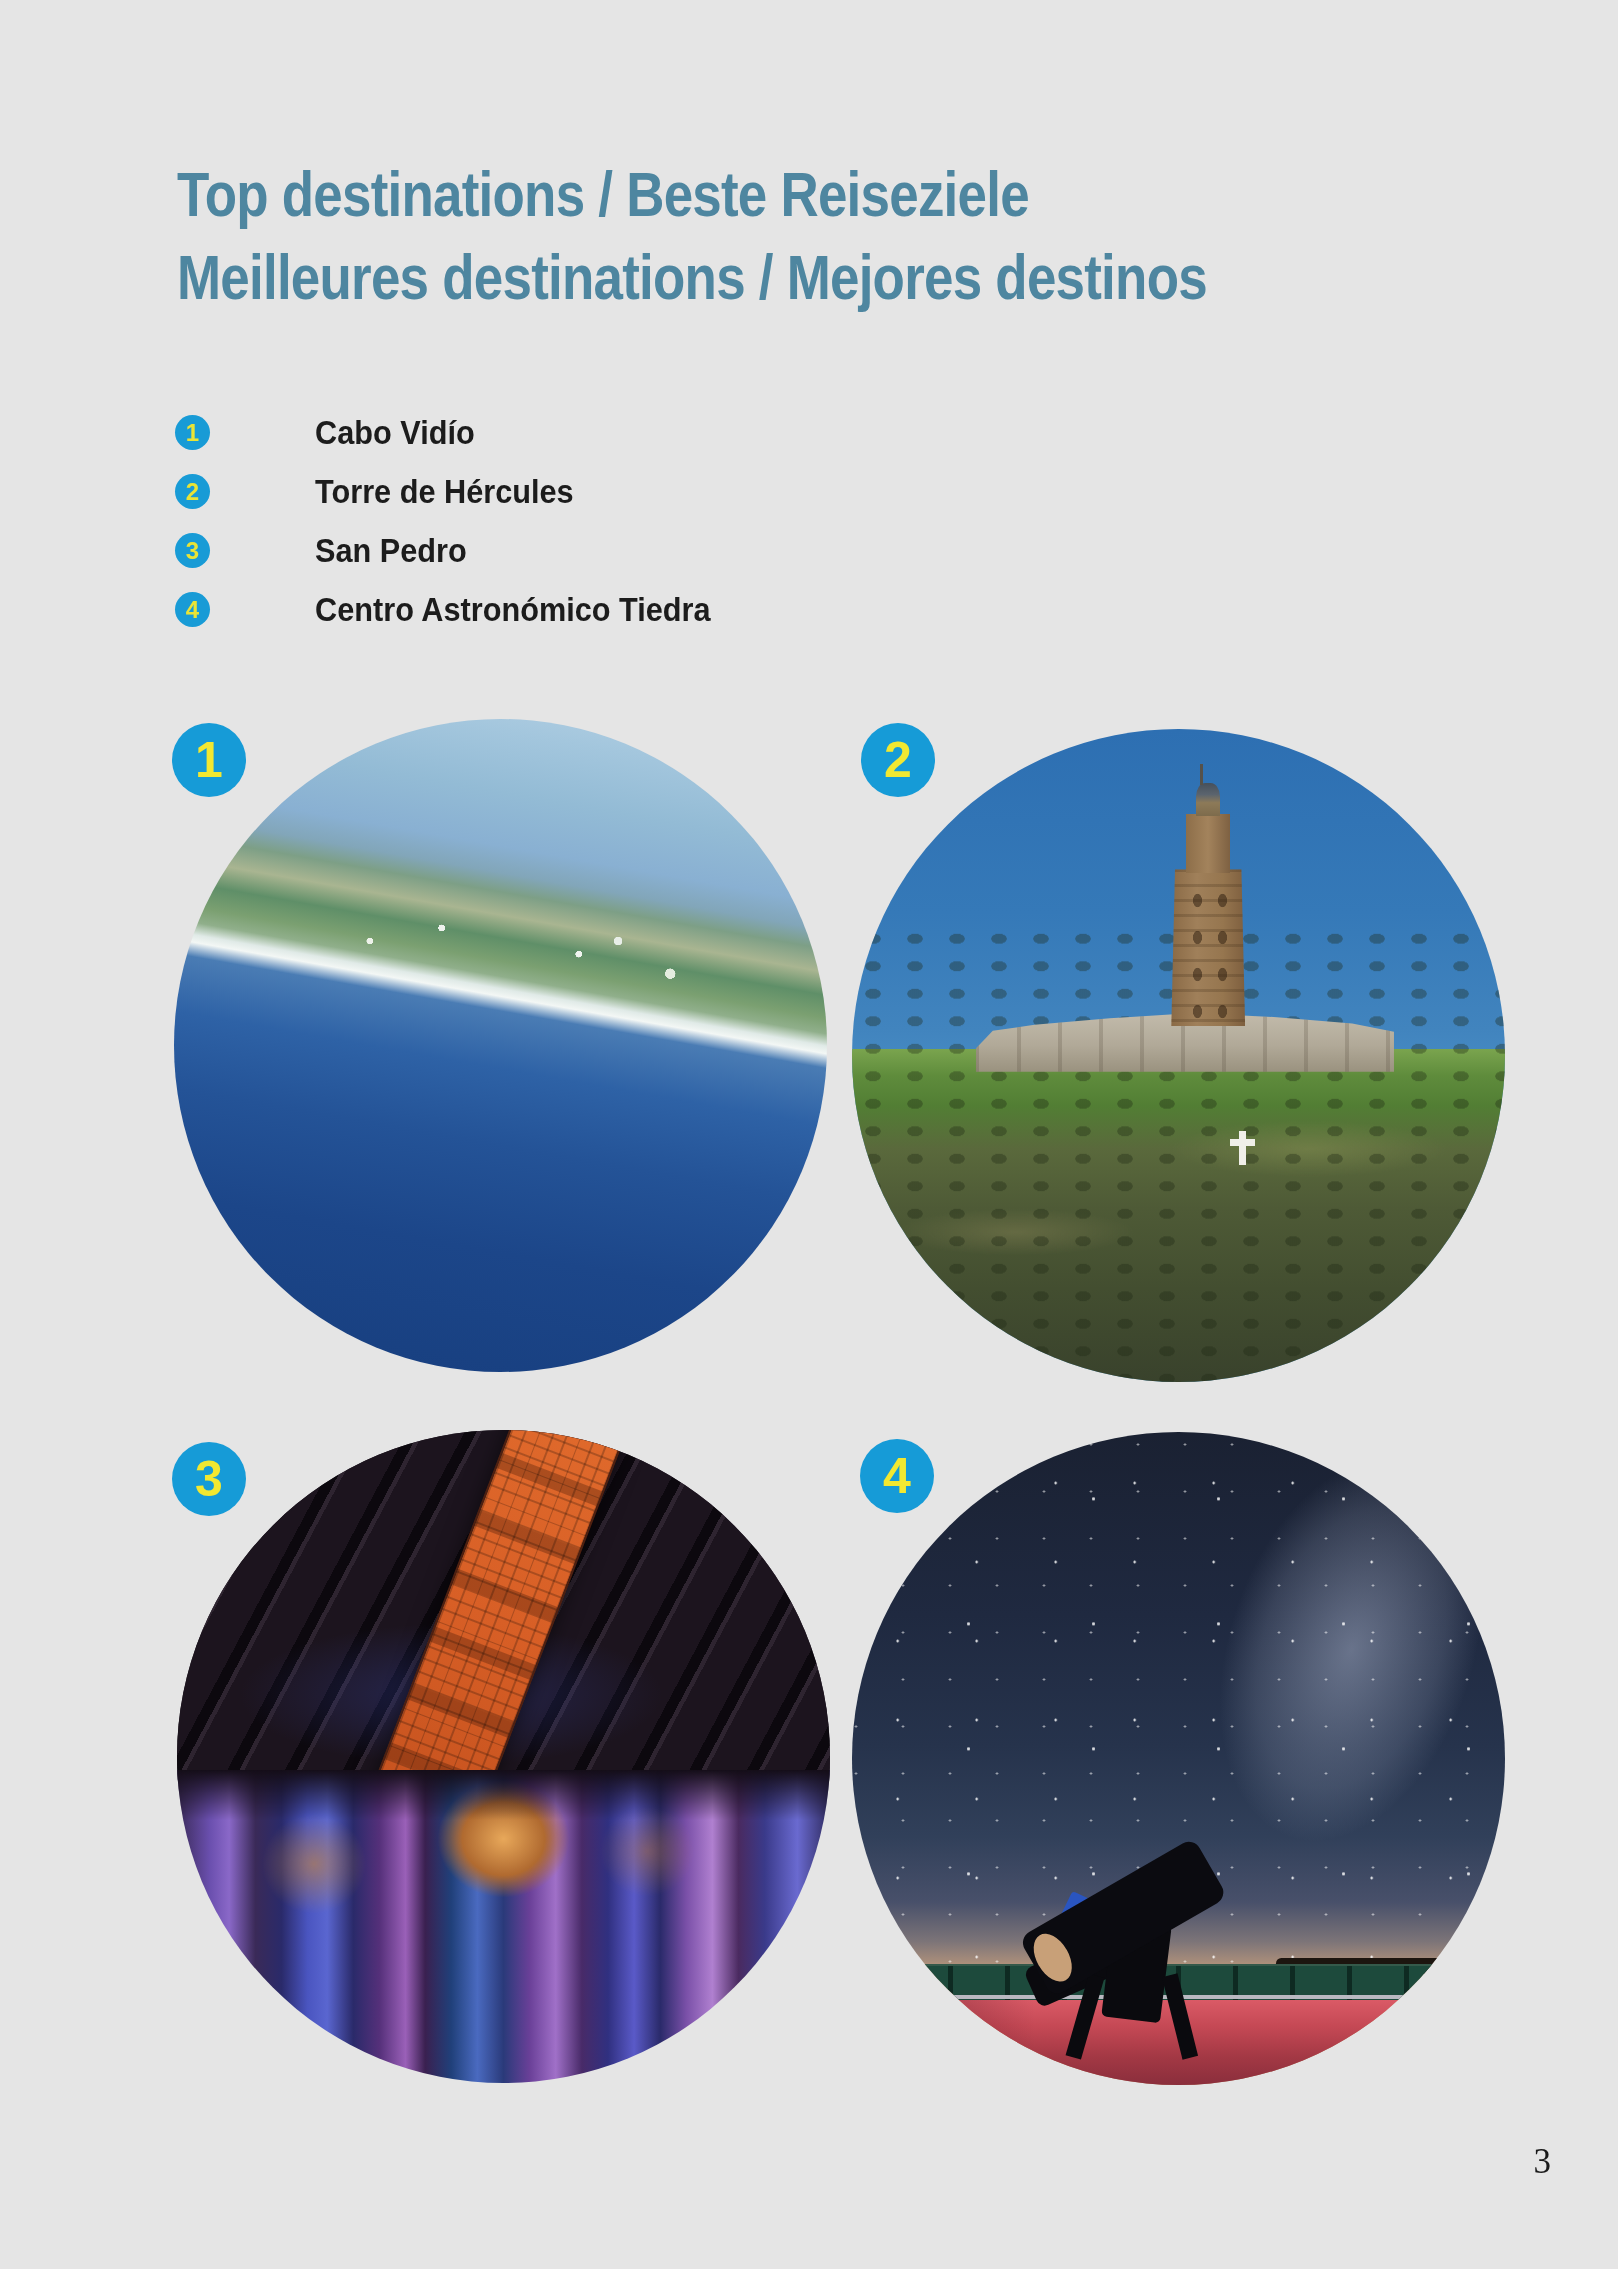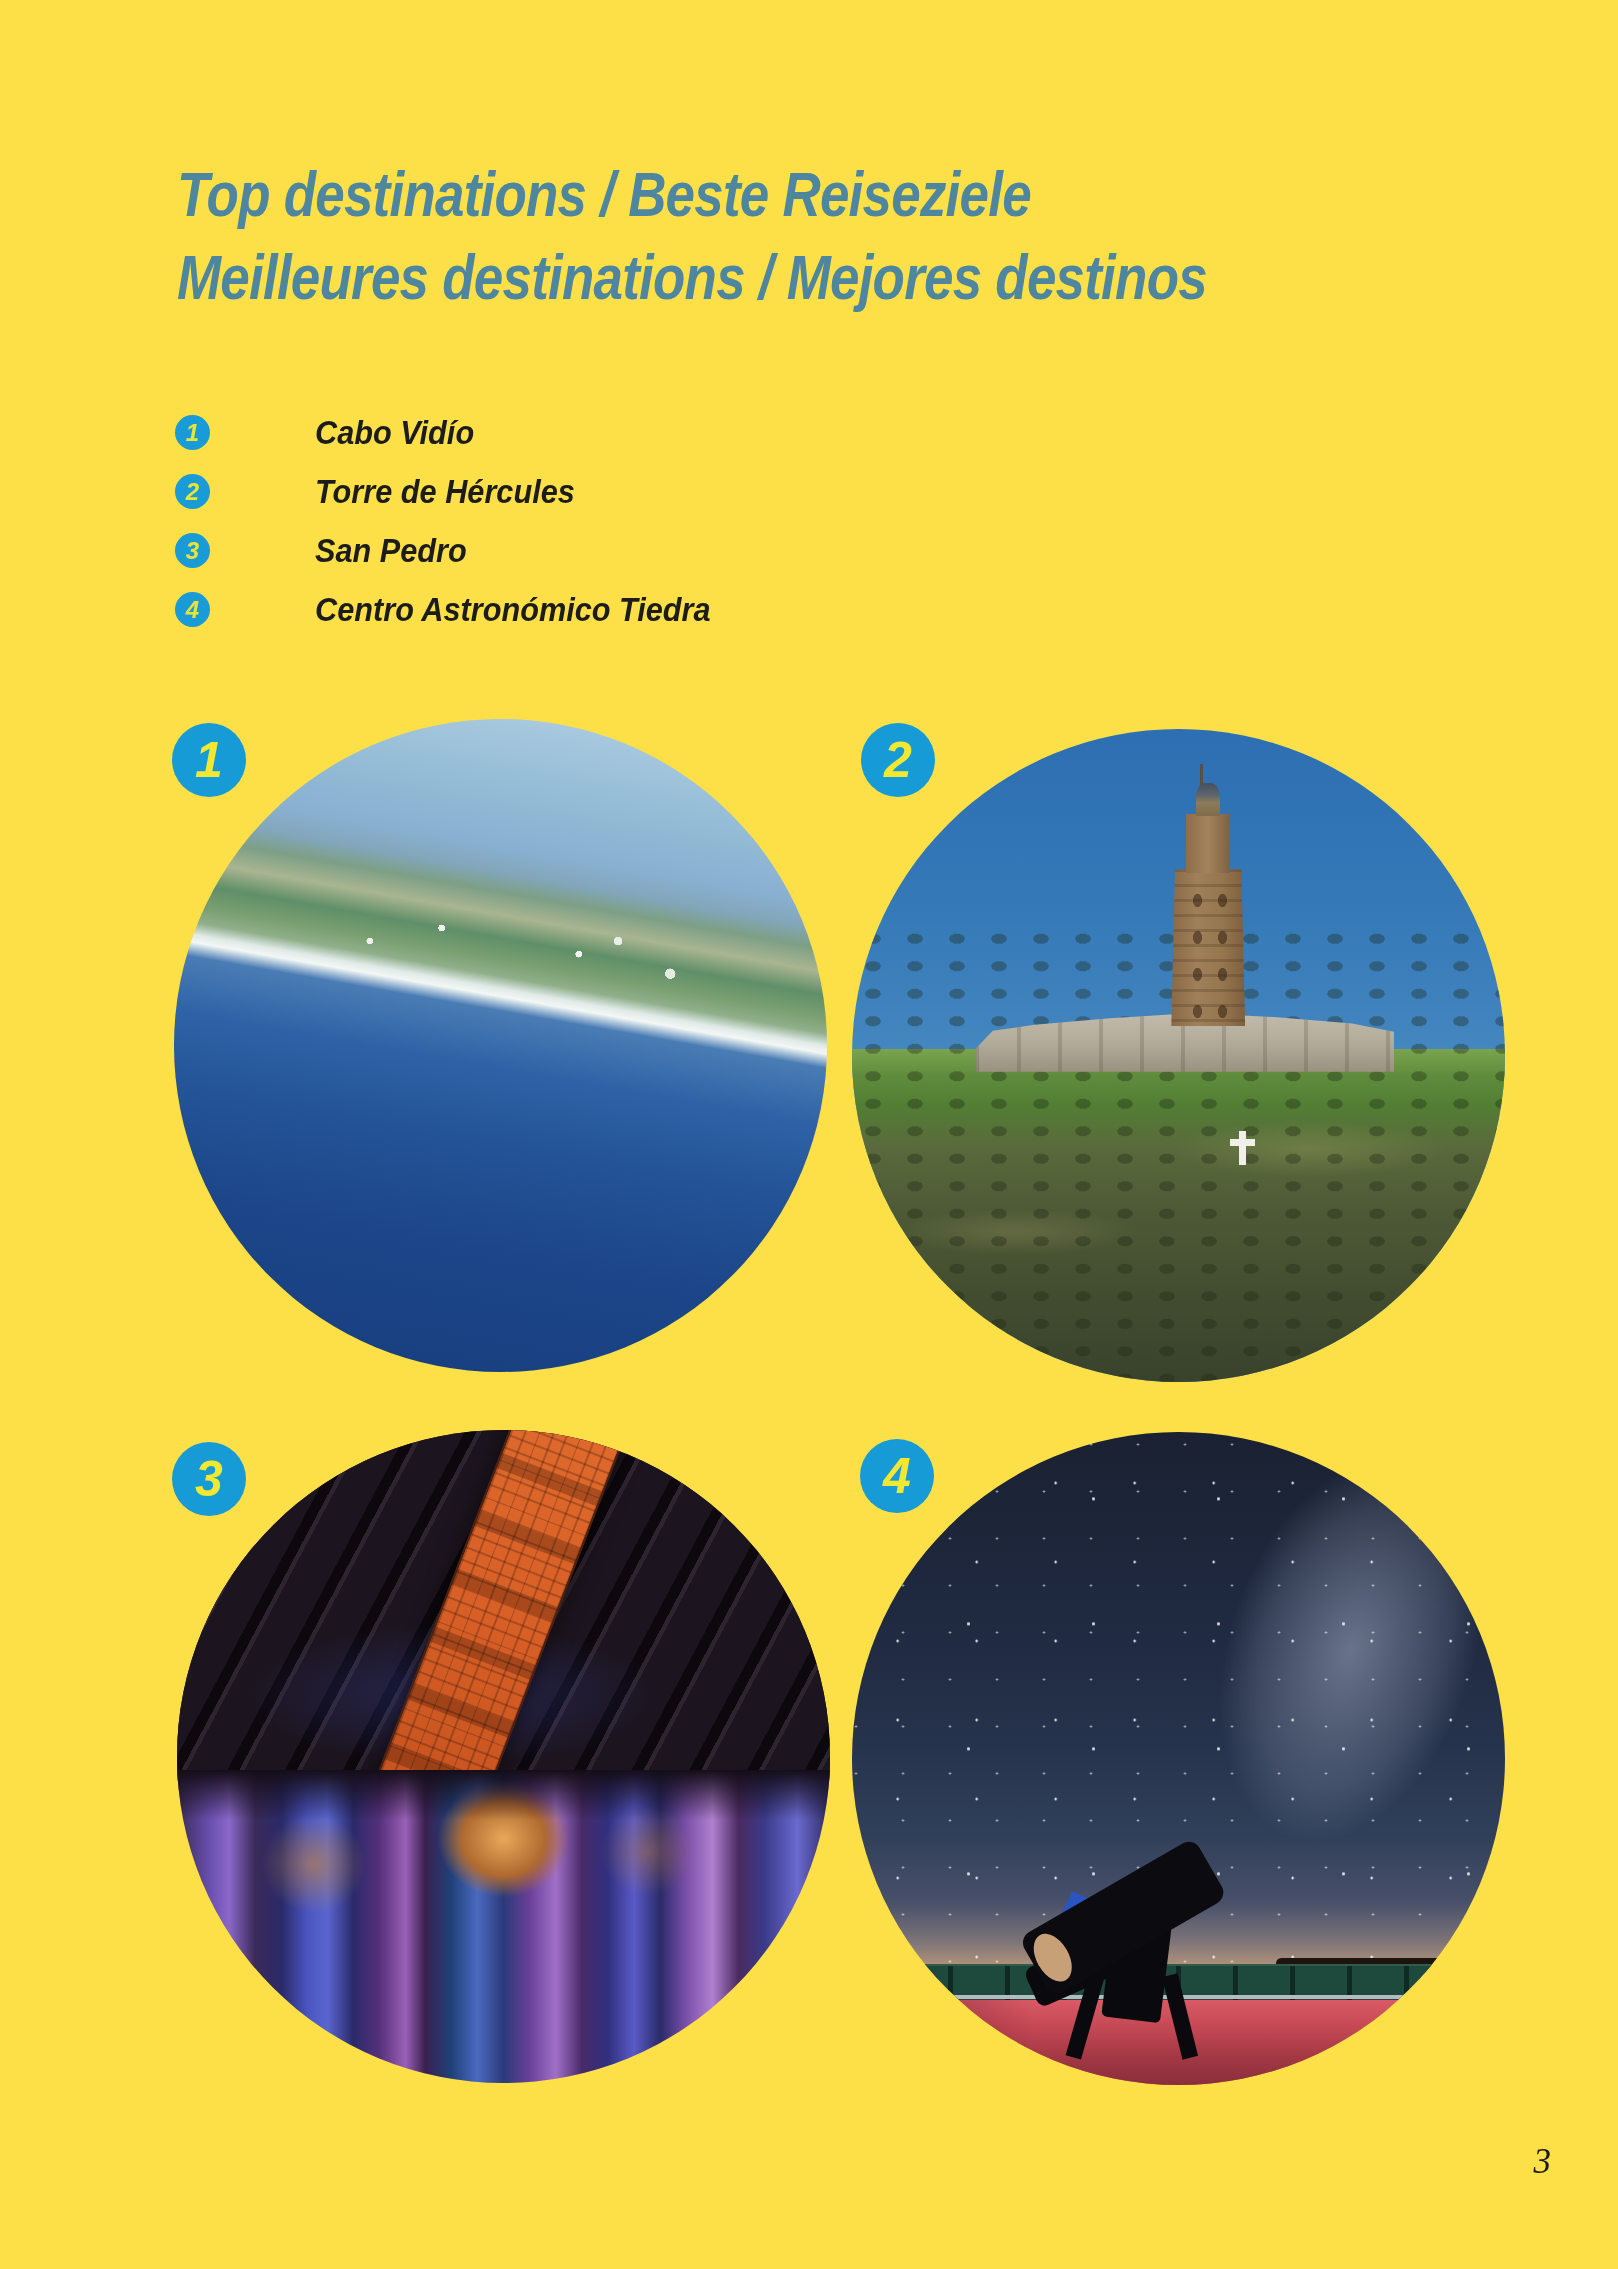--- a/index.html
+++ b/index.html
@@ -3,21 +3,21 @@
 <meta charset="utf-8">
 <style>
   * { margin:0; padding:0; box-sizing:border-box; }
   html,body { width:1618px; height:2270px; }
   body {
     background:#ffffff;
     font-family:"Liberation Sans", sans-serif;
     position:relative;
     overflow:hidden;
   }
-  .page { position:absolute; inset:0; background:#fde047;font-style:italic; }
+  .page { position:absolute; inset:0; background:#e5e5e5; }
 
   
   .title {
     position:absolute; left:177px; top:153px;
     color:#4e86a0; font-weight:bold; font-size:63px; line-height:83px;
     letter-spacing:-0.9px; white-space:nowrap;
   }
   .t-line { display:block; transform:scaleX(.84); transform-origin:0 50%; }
 
   

